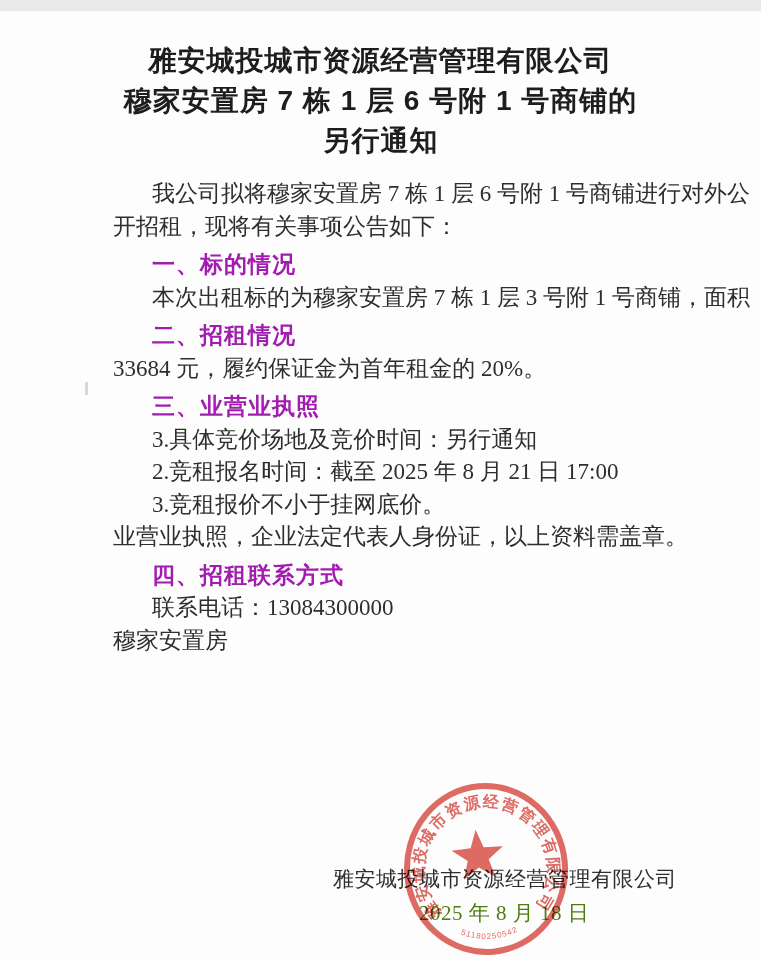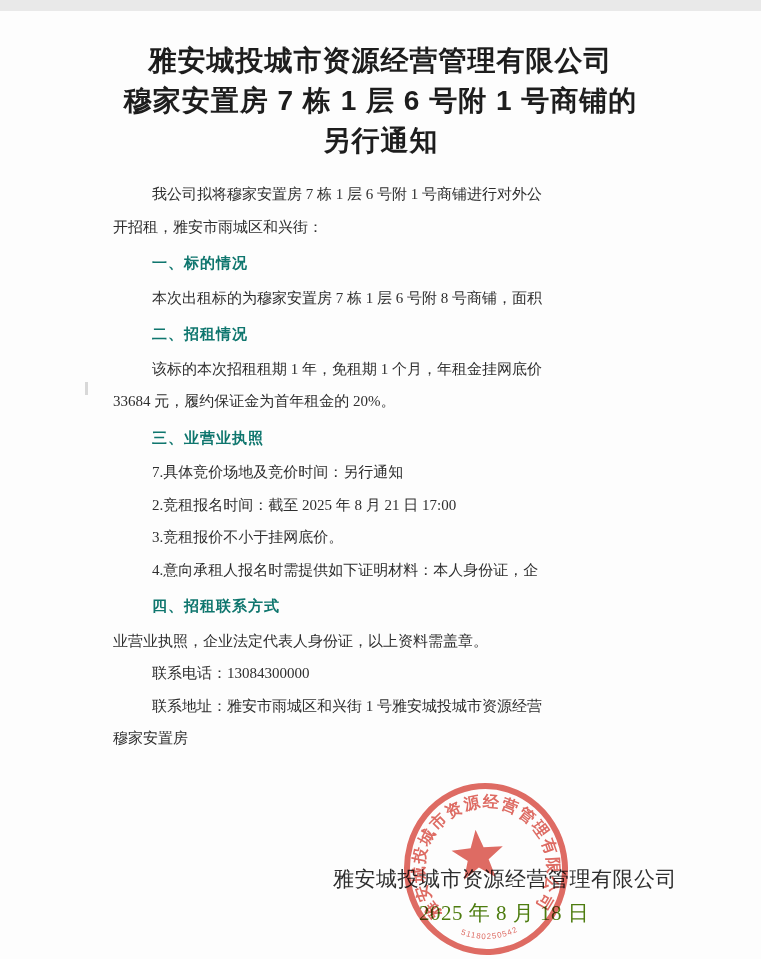--- a/index.html
+++ b/index.html
@@ -20,31 +20,31 @@
     font-weight:700;
     font-size:28px;
     line-height:40px;
     color:#1d1d1d;
     letter-spacing:1px;
   }
   .content {
     position:absolute;
     left:113px; top:167px;
     width:575px;
-    font-size:15px;
+    font-size:23px;
     line-height:32.5px;
   }
   .line { white-space:nowrap; }
   .line.indent { padding-left:39px; }
   .line.heading {
     padding-left:39px;
     margin-top:6px;
-    font-family:Liberation Mono, monospace;
+    font-family:Liberation Serif, serif;
     font-weight:700;
-    color:#0f766e;
+    color:#a21caf;
     letter-spacing:1px;
   }
   .sig-company {
     position:absolute;
     left:333px; top:854px;
     font-size:21px;
     letter-spacing:0.5px;
     color:#2e2e2e;
     white-space:nowrap;
   }
@@ -90,35 +90,32 @@
 <div class="page">
 
   <div class="title-block">
     <div>雅安城投城市资源经营管理有限公司</div>
     <div>穆家安置房 7 栋 1 层 6 号附 1 号商铺的</div>
     <div>另行通知</div>
   </div>
 
   <div class="content">
     <div class="line indent">我公司拟将穆家安置房 7 栋 1 层 6 号附 1 号商铺进行对外公</div>
-    <div class="line flush">开招租，雅安市雨城区和兴街：</div>
+    <div class="line flush">开招租，现将有关事项公告如下：</div>
     <div class="line heading">一、标的情况</div>
-    <div class="line indent">本次出租标的为穆家安置房 7 栋 1 层 6 号附 8 号商铺，面积</div>
+    <div class="line indent">本次出租标的为穆家安置房 7 栋 1 层 3 号附 1 号商铺，面积</div>
     <div class="line heading">二、招租情况</div>
-    <div class="line indent">该标的本次招租租期 1 年，免租期 1 个月，年租金挂网底价</div>
     <div class="line flush">33684 元，履约保证金为首年租金的 20%。</div>
     <div class="line heading">三、业营业执照</div>
-    <div class="line indent">7.具体竞价场地及竞价时间：另行通知</div>
+    <div class="line indent">3.具体竞价场地及竞价时间：另行通知</div>
     <div class="line indent">2.竞租报名时间：截至 2025 年 8 月 21 日 17:00</div>
     <div class="line indent">3.竞租报价不小于挂网底价。</div>
-    <div class="line indent">4.意向承租人报名时需提供如下证明材料：本人身份证，企</div>
+    <div class="line flush">业营业执照，企业法定代表人身份证，以上资料需盖章。</div>
     <div class="line heading">四、招租联系方式</div>
-    <div class="line flush">业营业执照，企业法定代表人身份证，以上资料需盖章。</div>
     <div class="line indent">联系电话：13084300000</div>
-    <div class="line indent">联系地址：雅安市雨城区和兴街 1 号雅安城投城市资源经营</div>
     <div class="line flush">穆家安置房</div>
   </div>
 
   <div class="sig-company">雅安城投城市资源经营管理有限公司</div>
   <div class="sig-date">2025 年 8 月 18 日</div>
 
   <div class="stamp">
     <svg viewBox="0 0 172 176" xmlns="http://www.w3.org/2000/svg">
       <defs>
         <path id="arcTop" d="M 39.9 129.5 A 62 62 0 1 1 132.1 129.5" fill="none"></path>

